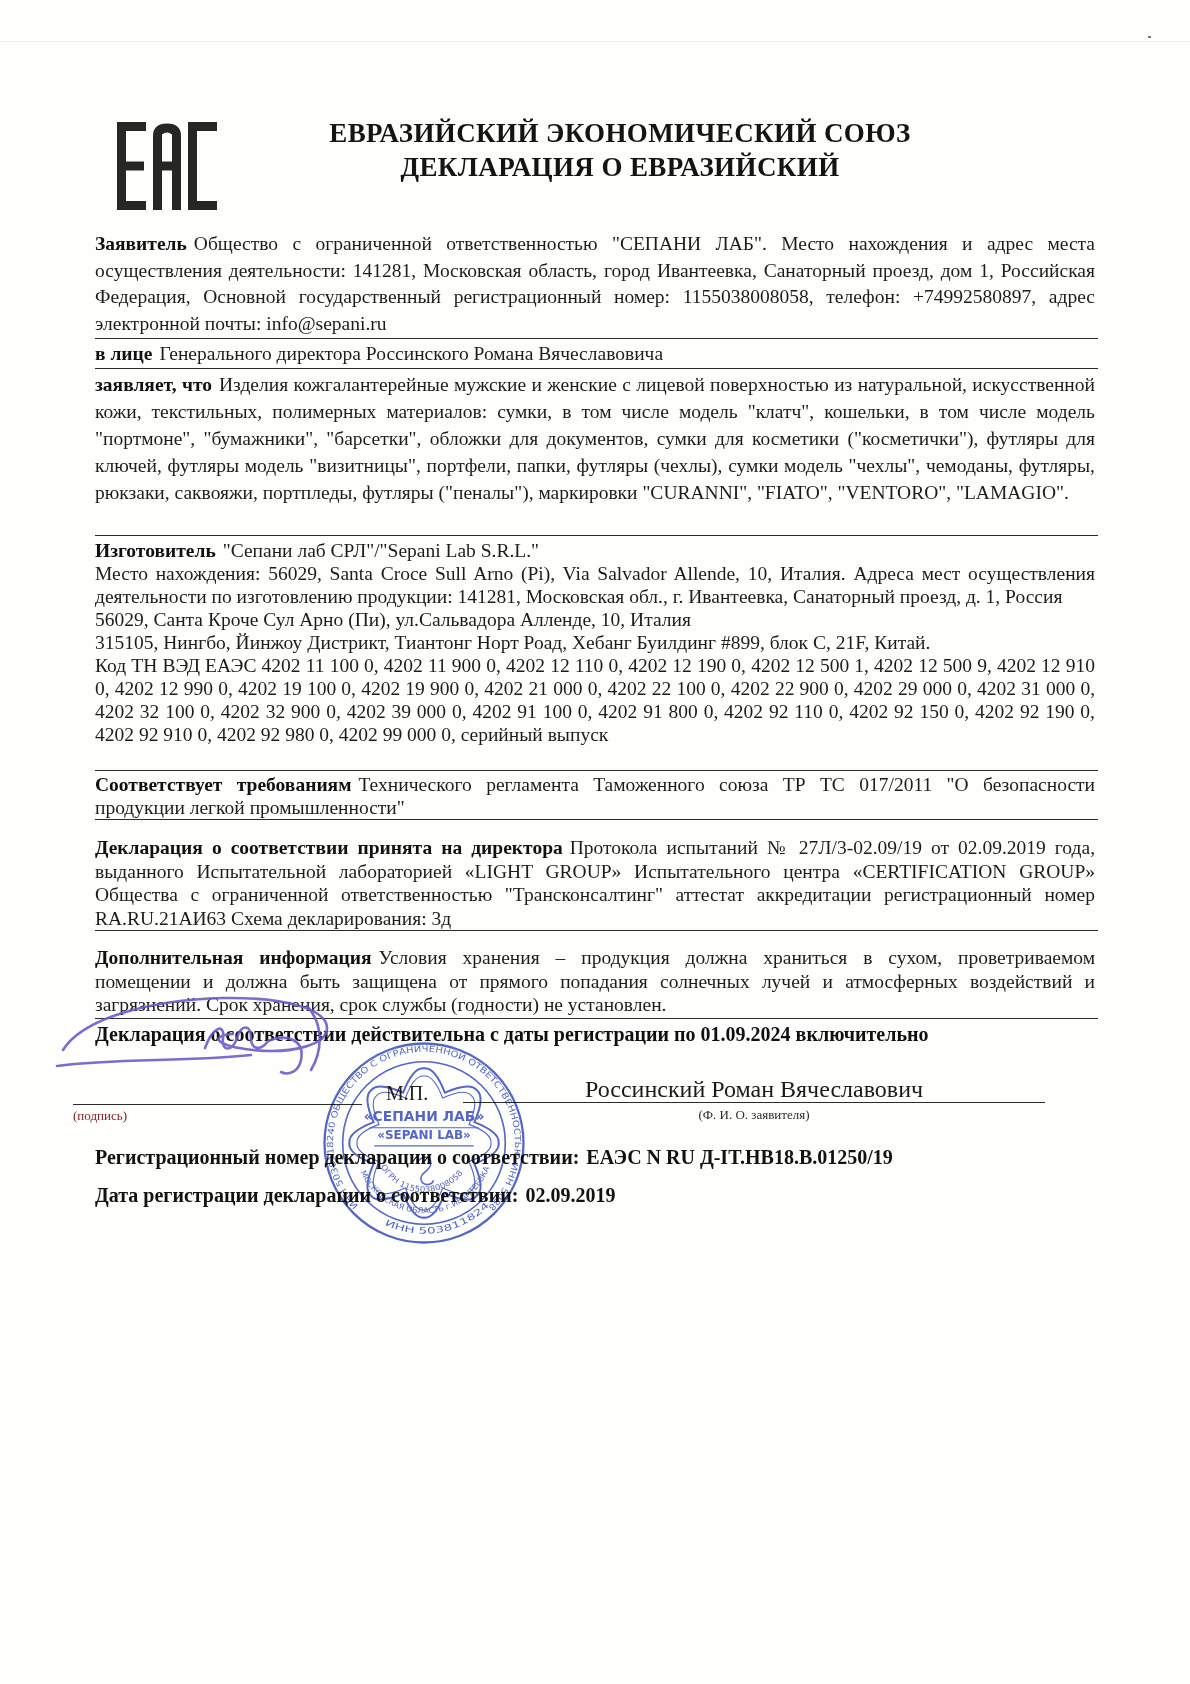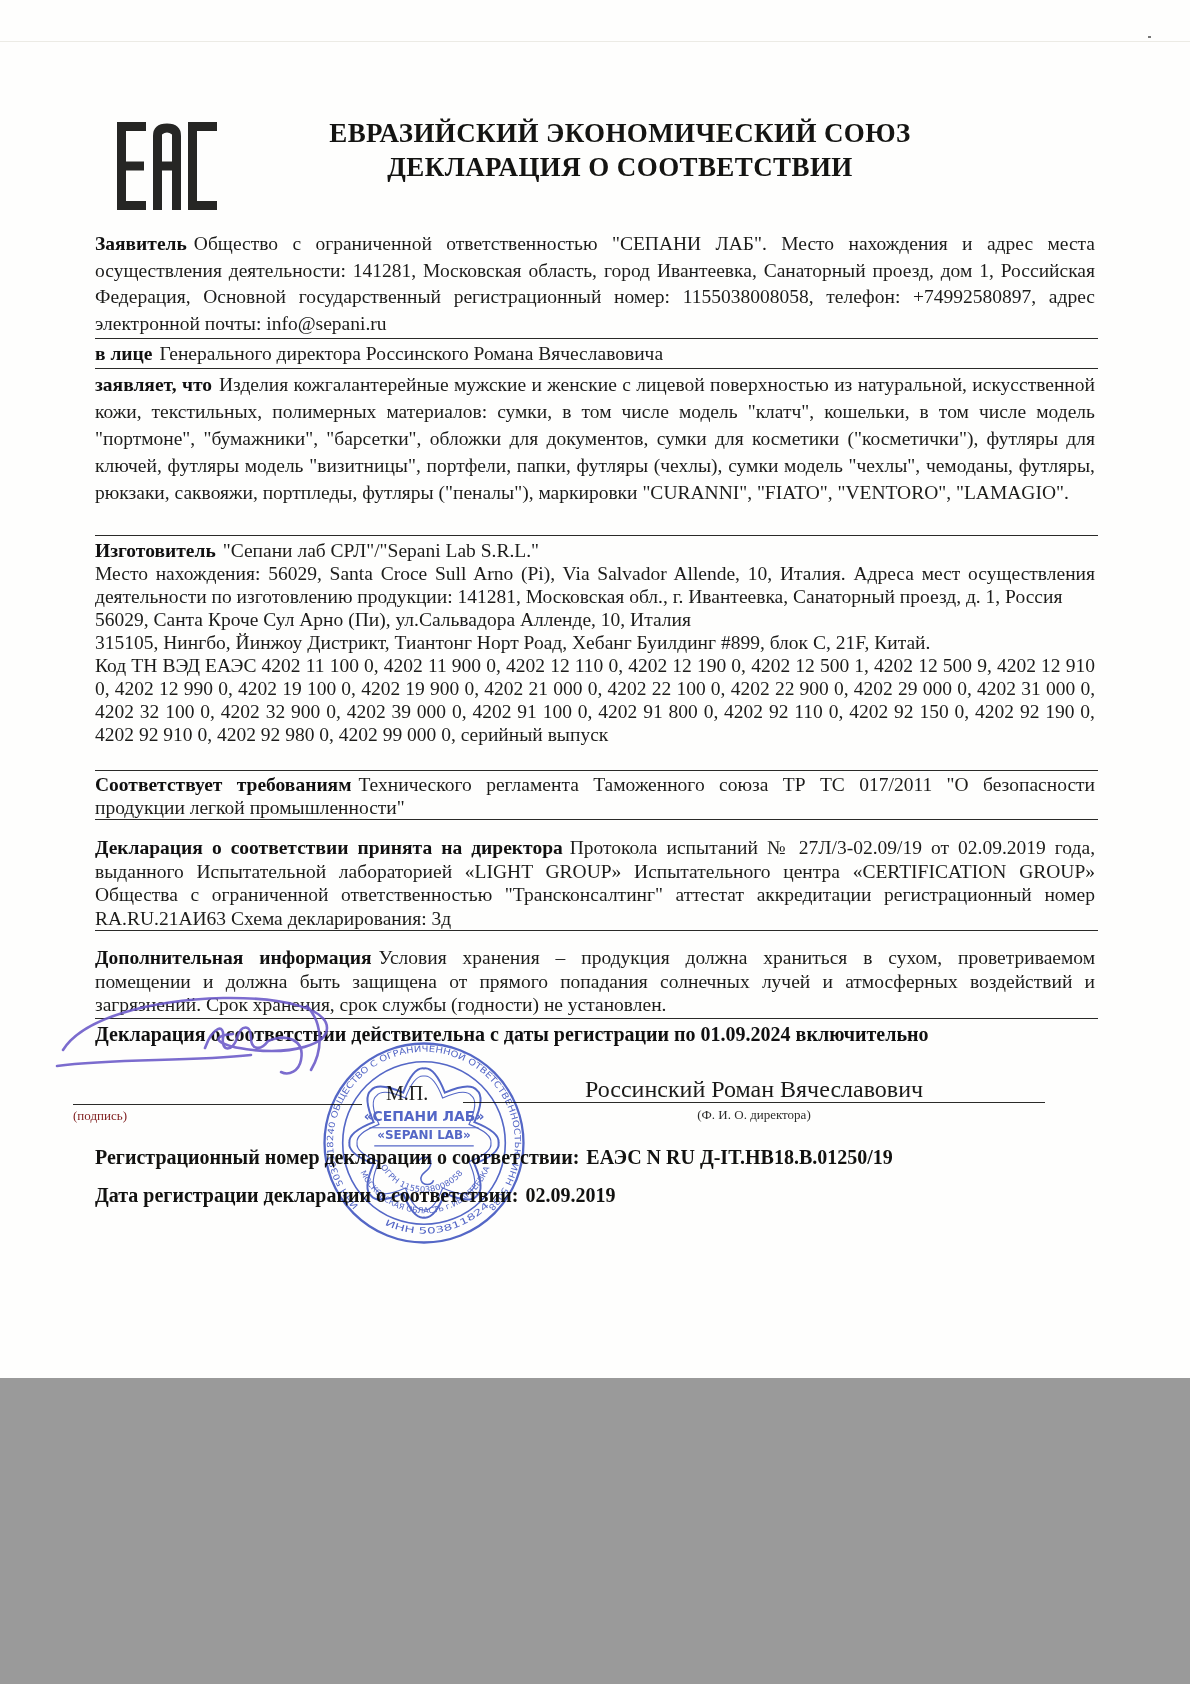--- a/index.html
+++ b/index.html
@@ -1,17 +1,17 @@
 <!DOCTYPE html>
 <html><head>
 <meta charset="utf-8">
 <style>
   html,body{margin:0;padding:0;background:#9a9a9a;}
   .page{
-    position:relative; width:1190px; height:1378px; margin:0 auto;
+    position:relative; width:1190px; height:1684px; margin:0 auto;
     background:#fefefd; overflow:hidden;
     font-family:"Liberation Serif", serif; color:#1c1c1a;
   }
   .scanline{position:absolute;left:0;top:41px;width:100%;height:1px;background:#ecebe5;}
   .speck{position:absolute;left:1148px;top:36px;width:3px;height:2px;background:#777;}
 
   
   .eac{position:absolute;left:117px;top:122px;width:100px;height:88px;}
   .title{position:absolute;left:270px;top:116px;width:700px;text-align:center;
          font-weight:bold;font-size:27px;line-height:34px;letter-spacing:.4px;color:#141412;}
@@ -58,21 +58,21 @@
   <svg class="eac" viewBox="0 0 100 88" aria-label="EAC">
     <g fill="#262624">
       <path d="M0,0 H29 V9 H9 V39.5 H27 V48.5 H9 V79 H29 V88 H0 Z"></path>
       <path fill-rule="evenodd" d="M36,88 V14 Q36,1.5 50,1.5 Q64,1.5 64,14 V88 Z M45,12.5 Q50,8.5 55,12.5 V39.5 H45 Z M45,48.5 H55 V88 H45 Z"></path>
       <path d="M71,0 H100 V9 H80 V79 H100 V88 H71 Z"></path>
     </g>
   </svg>
 
   <div class="title">
     <div>ЕВРАЗИЙСКИЙ ЭКОНОМИЧЕСКИЙ СОЮЗ</div>
-    <div>ДЕКЛАРАЦИЯ О СООТВЕТСТВИИ</div>
+    <div>ДЕКЛАРАЦИЯ О ЕВРАЗИЙСКИЙ</div>
   </div>
 
   <div class="sec s-applicant">
     <span class="lead">Заявитель</span><span>Общество с ограниченной ответственностью "СЕПАНИ ЛАБ". Место нахождения и адрес места осуществления деятельности: 141281, Московская область, город Ивантеевка, Санаторный проезд, дом 1, Российская Федерация, Основной государственный регистрационный номер: 1155038008058, телефон: +74992580897, адрес электронной почты: info@sepani.ru</span>
   </div>
   <div class="rule" style="top:338px"></div>
 
   <div class="sec s-inperson">
     <span class="lead">в лице</span><span>Генерального директора Россинского Романа Вячеславовича</span>
   </div>
@@ -116,21 +116,21 @@
       <path d="M 213,53 C 232,45 250,52 246,72 C 244,83 234,88 226,84"></path>
       <path d="M 252,18 C 267,34 269,60 256,82"></path>
       <path d="M 2,78 C 60,70 132,74 196,67"></path>
     </g>
   </svg>
   <div class="line-sign"></div>
   <div class="cap-sign">(подпись)</div>
   <div class="mp">М.П.</div>
   <div class="signer">Россинский Роман Вячеславович</div>
   <div class="line-fio"></div>
-  <div class="cap-fio">(Ф. И. О. директора)</div>
+  <div class="cap-fio">(Ф. И. О. заявителя)</div>
 
   <svg class="stamp" viewBox="-115 -115 230 230">
     <defs>
       <path id="arcTop" d="M -67,67 A 95 95 0 1 1 67,67"></path>
       <path id="arcBot" d="M -70,64 A 95 95 0 0 0 70,64"></path>
       <path id="arcCity" d="M -68,27 A 73 73 0 0 0 68,27"></path>
       <path id="arcOgrn" d="M -47,21 A 51.5 51.5 0 0 0 47,21"></path>
     </defs>
     <g fill="none" stroke="#4156c2">
       <circle r="104" stroke-width="2.4"></circle>

